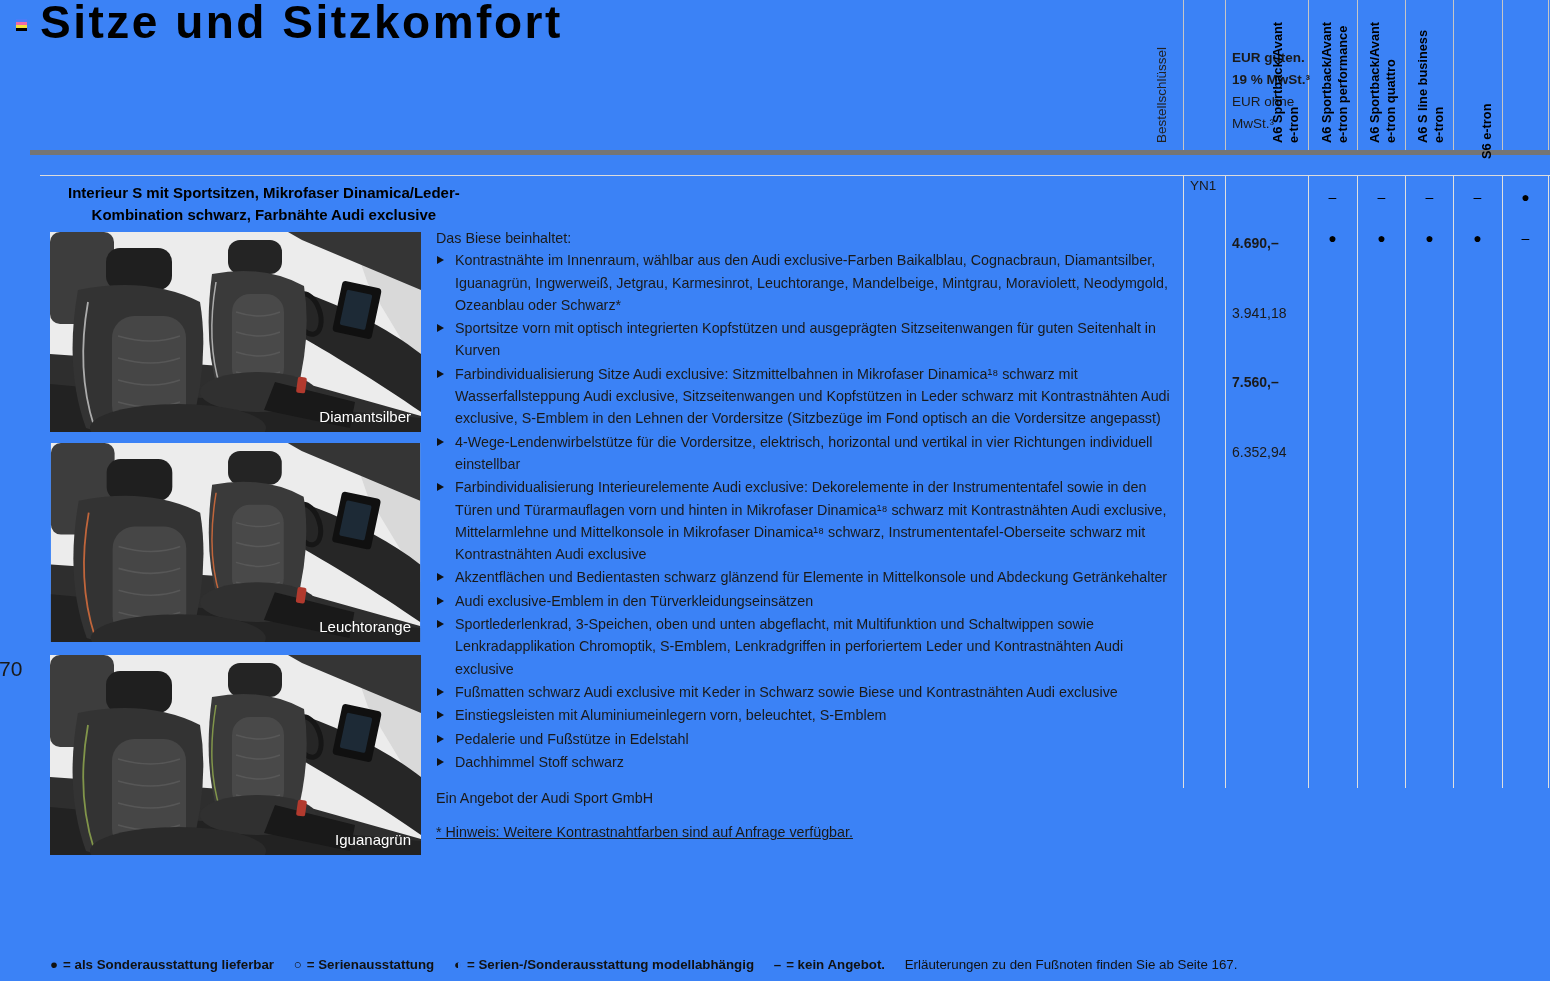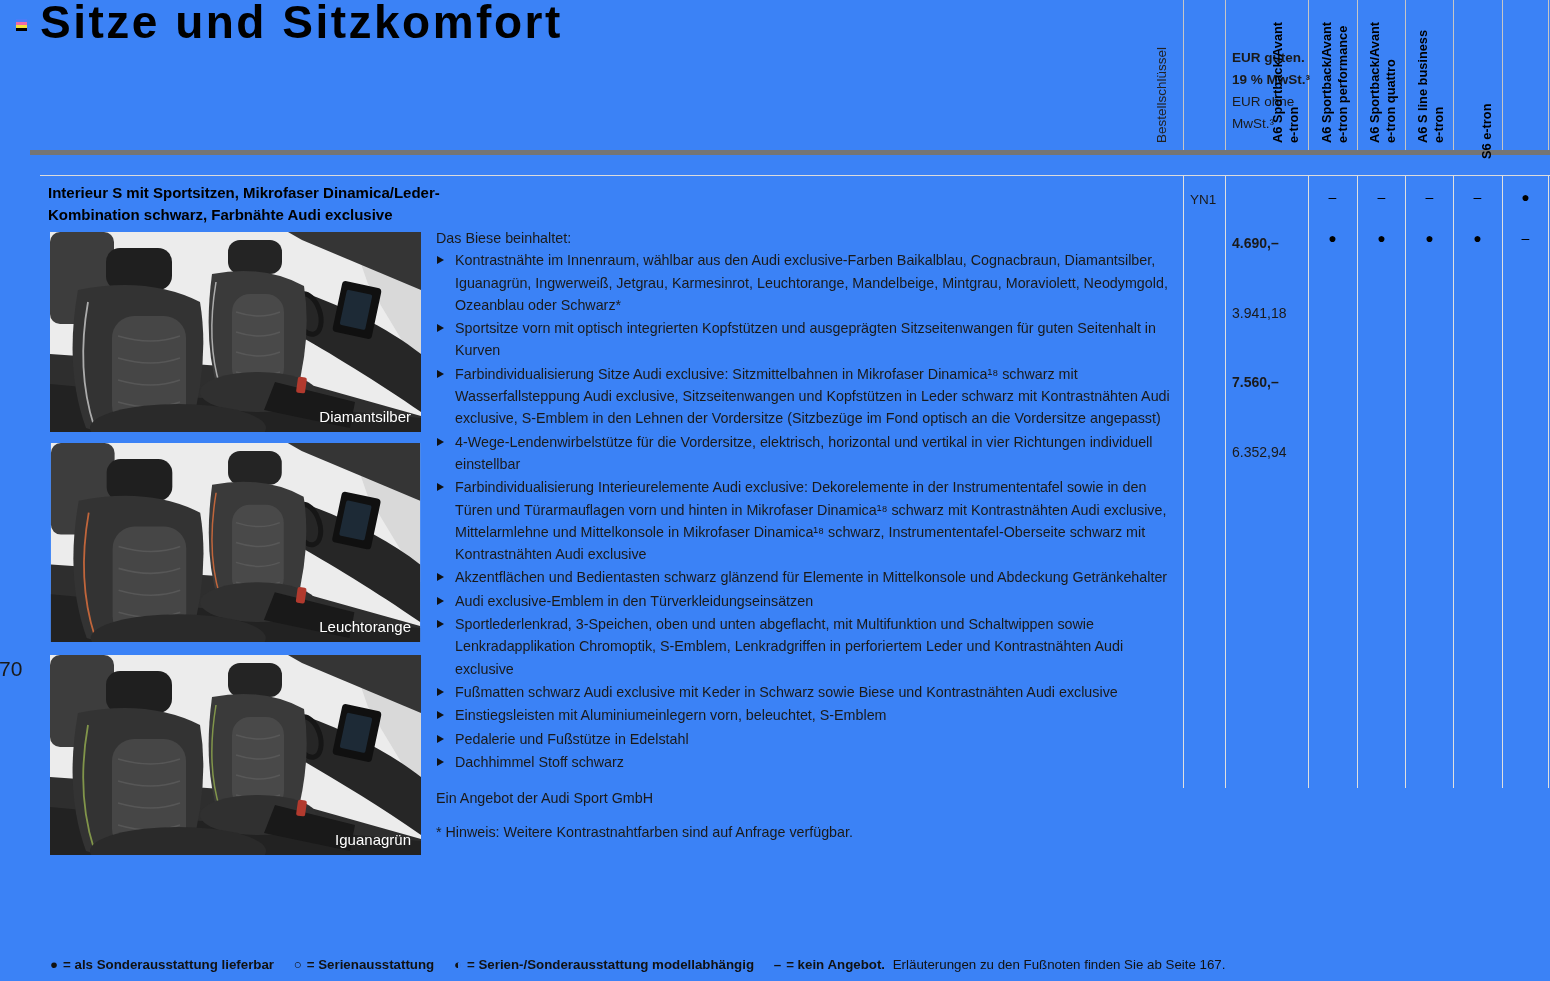--- a/index.html
+++ b/index.html
@@ -25,39 +25,39 @@
   .orderkey-h{left:1183px;top:101px;width:112px;height:42px;line-height:42px;font-size:13.5px;color:#222;}
   .model-h{width:135px;font-weight:bold;font-size:12.8px;color:#000;}
   .model-h span{display:block;line-height:15.5px;}
   .model-h.double{padding-top:8px;height:40px;top:95px;}
   .model-h.single{padding-top:16px;height:31px;top:112px;}
 
   .eur-h{position:absolute;left:1232px;top:47px;font-size:13.5px;}
   .eur-h span{display:block;line-height:22px;}
   .eur-h .b{font-weight:bold;}
 
-  .row-title{position:absolute;left:48px;top:182px;font-size:15px;font-weight:bold;line-height:22px;color:#000;}
+  .row-title{position:absolute;left:68px;top:182px;font-size:15px;font-weight:bold;line-height:22px;color:#000;text-align:center;}
   .row-title span{display:block;}
-  .order-code{position:absolute;left:1190px;top:192px;font-size:13.5px;}
+  .order-code{position:absolute;left:1190px;top:178px;font-size:13.5px;}
   .prices{position:absolute;left:1232px;top:185px;font-size:14px;}
   .prices span{display:block;line-height:21.5px;margin-top:48px;}
   .prices .b{font-weight:bold;}
   .avail{position:absolute;width:49px;height:22px;line-height:22px;text-align:center;font-size:14px;color:#000;}
 
   .figure{position:absolute;left:50px;width:371px;overflow:hidden;}
   .figure svg{display:block;}
   .fig-label{position:absolute;right:10px;bottom:7px;font-size:15px;color:#fff;}
 
   .bullets{position:absolute;left:436px;top:227px;width:746px;font-size:14.3px;line-height:22.3px;}
   .intro{margin:0 0 0 0;}
   .b-item{position:relative;padding-left:19px;margin-bottom:1px;}
   .b-marker{position:absolute;left:1px;top:7px;width:0;height:0;
             border-left:7px solid #111;border-top:4.5px solid transparent;border-bottom:4.5px solid transparent;}
   .offer{margin-top:14px;}
-  .footnote{margin-top:12px;}
+  .footnote{margin-top:12px;text-decoration:underline;}
 
   .page-number{position:absolute;left:-1px;top:657px;font-size:21px;color:#1a1a1a;}
 
   .legend{position:absolute;left:50px;top:957px;font-size:13.3px;color:#111;white-space:nowrap;}
   .legend .f-item{margin-right:16px;font-weight:bold;}
   .legend .f-sym{margin-right:5px;}
 </style>
 </head>
 <body>
 
@@ -266,17 +266,17 @@
     <div class="offer">Ein Angebot der Audi Sport GmbH</div>
     <div class="footnote">* Hinweis: Weitere Kontrastnahtfarben sind auf Anfrage verfügbar.</div>
   </div>
 
   <div class="page-number">70</div>
 
   <div class="legend">
     <span class="f-item"><span class="f-sym">●</span><span>= als Sonderausstattung lieferbar</span></span>
     <span class="f-item"><span class="f-sym">○</span><span>= Serienausstattung</span></span>
     <span class="f-item"><span class="f-sym">◐</span><span>= Serien-/Sonderausstattung modellabhängig</span></span>
-    <span class="f-item" style="margin-right:4px"><span class="f-sym">–</span><span>= kein Angebot.</span></span>
+    <span class="f-item" style="margin-right:16px"><span class="f-sym">–</span><span>= kein Angebot.</span></span>
     <span>Erläuterungen zu den Fußnoten finden Sie ab Seite 167.</span>
   </div>
 
 </div>
 
 </body></html>

